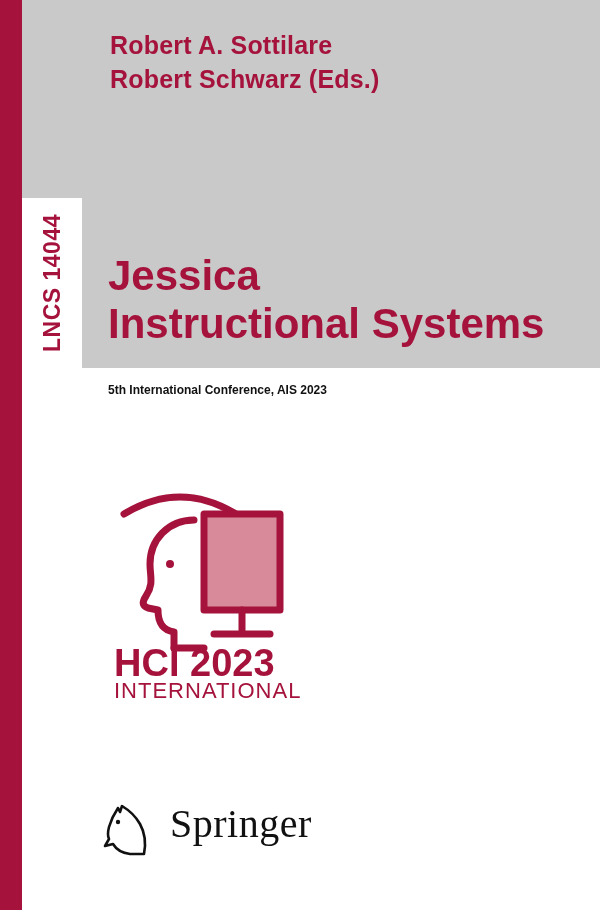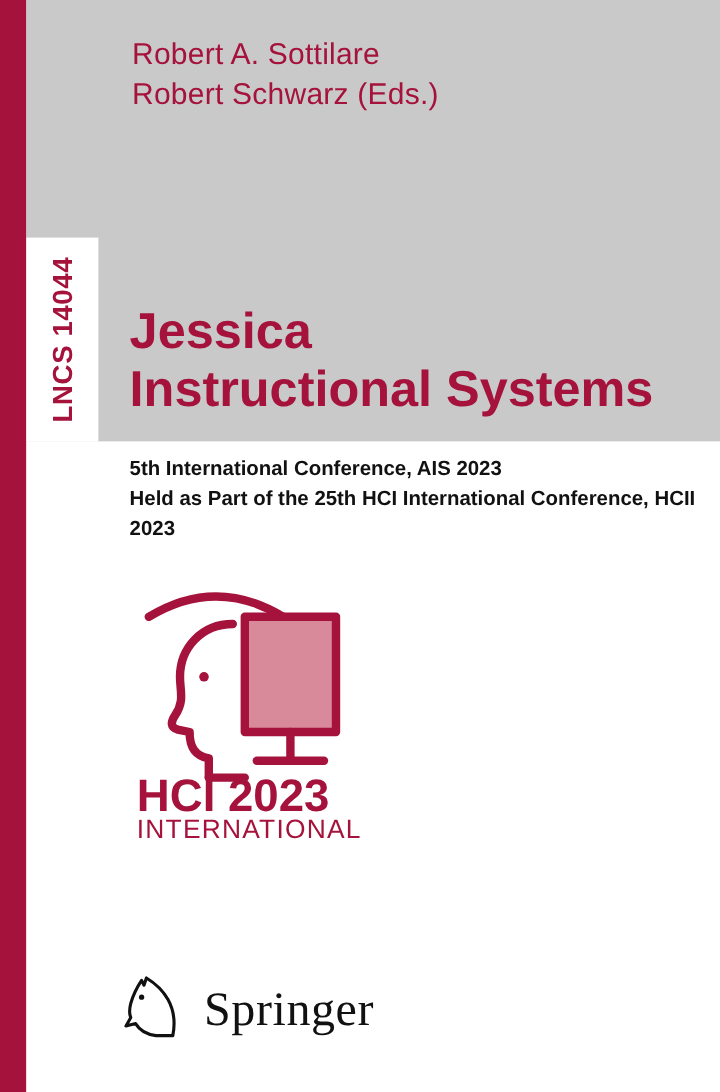--- a/index.html
+++ b/index.html
@@ -74,21 +74,21 @@
   
   .editors {
     position: absolute;
     left: 110px;
     top: 28px;
     width: 470px;
   }
   .editor-line {
     color: #a5133c;
     font-size: 25px;
-    font-weight: normal;
+    font-weight: bold;
     line-height: 34px;
     letter-spacing: 0.2px;
   }
   
   .title-wrap {
     position: absolute;
     left: 108px;
     top: 252px;
     width: 480px;
   }
@@ -101,41 +101,40 @@
   }
   
   .subtitle-wrap {
     position: absolute;
     left: 108px;
     top: 378px;
     width: 490px;
   }
   .subtitle-line {
     color: #111111;
-    font-size: 17px;
+    font-size: 12px;
     font-weight: bold;
     line-height: 25px;
   }
   
   .logo {
     position: absolute;
     left: 108px;
     top: 472px;
     width: 260px;
     height: 230px;
   }
   
   .springer {
     position: absolute;
     left: 100px;
     top: 800px;
     width: 300px;
     height: 80px;
     display: flex;
-    align-items: center;
   }
   .springer-word {
     font-size: 40px;
     color: #111111;
     font-family: "Liberation Serif", serif;
     letter-spacing: 0.5px;
     margin-left: 14px;
   }
 </style>
 </head>
@@ -155,21 +154,20 @@
     <div class="editor-line">Robert Schwarz (Eds.)</div>
   </div>
 
   <div class="title-wrap">
     <div class="title-line">Jessica</div>
     <div class="title-line">Instructional Systems</div>
   </div>
 
   <div class="subtitle-wrap">
     <div class="subtitle-line">5th International Conference, AIS 2023</div>
-    <div class="subtitle-line">Held as Part of the 25th HCI International Conference, HCII 2023</div>
   </div>
 
   <div class="logo">
     <svg width="260" height="230" viewBox="0 0 260 230" xmlns="http://www.w3.org/2000/svg">
       <g fill="none" stroke="#a5133c" stroke-width="7" stroke-linecap="round" stroke-linejoin="round">
 
         <path d="M16,42 Q72,8 128,42"></path>
 
         <path d="M86,48 C60,48 42,68 42,92 C42,104 46,112 38,124 C34,130 34,134 40,136 L50,138
                  C50,150 54,158 66,160 L66,176"></path>

